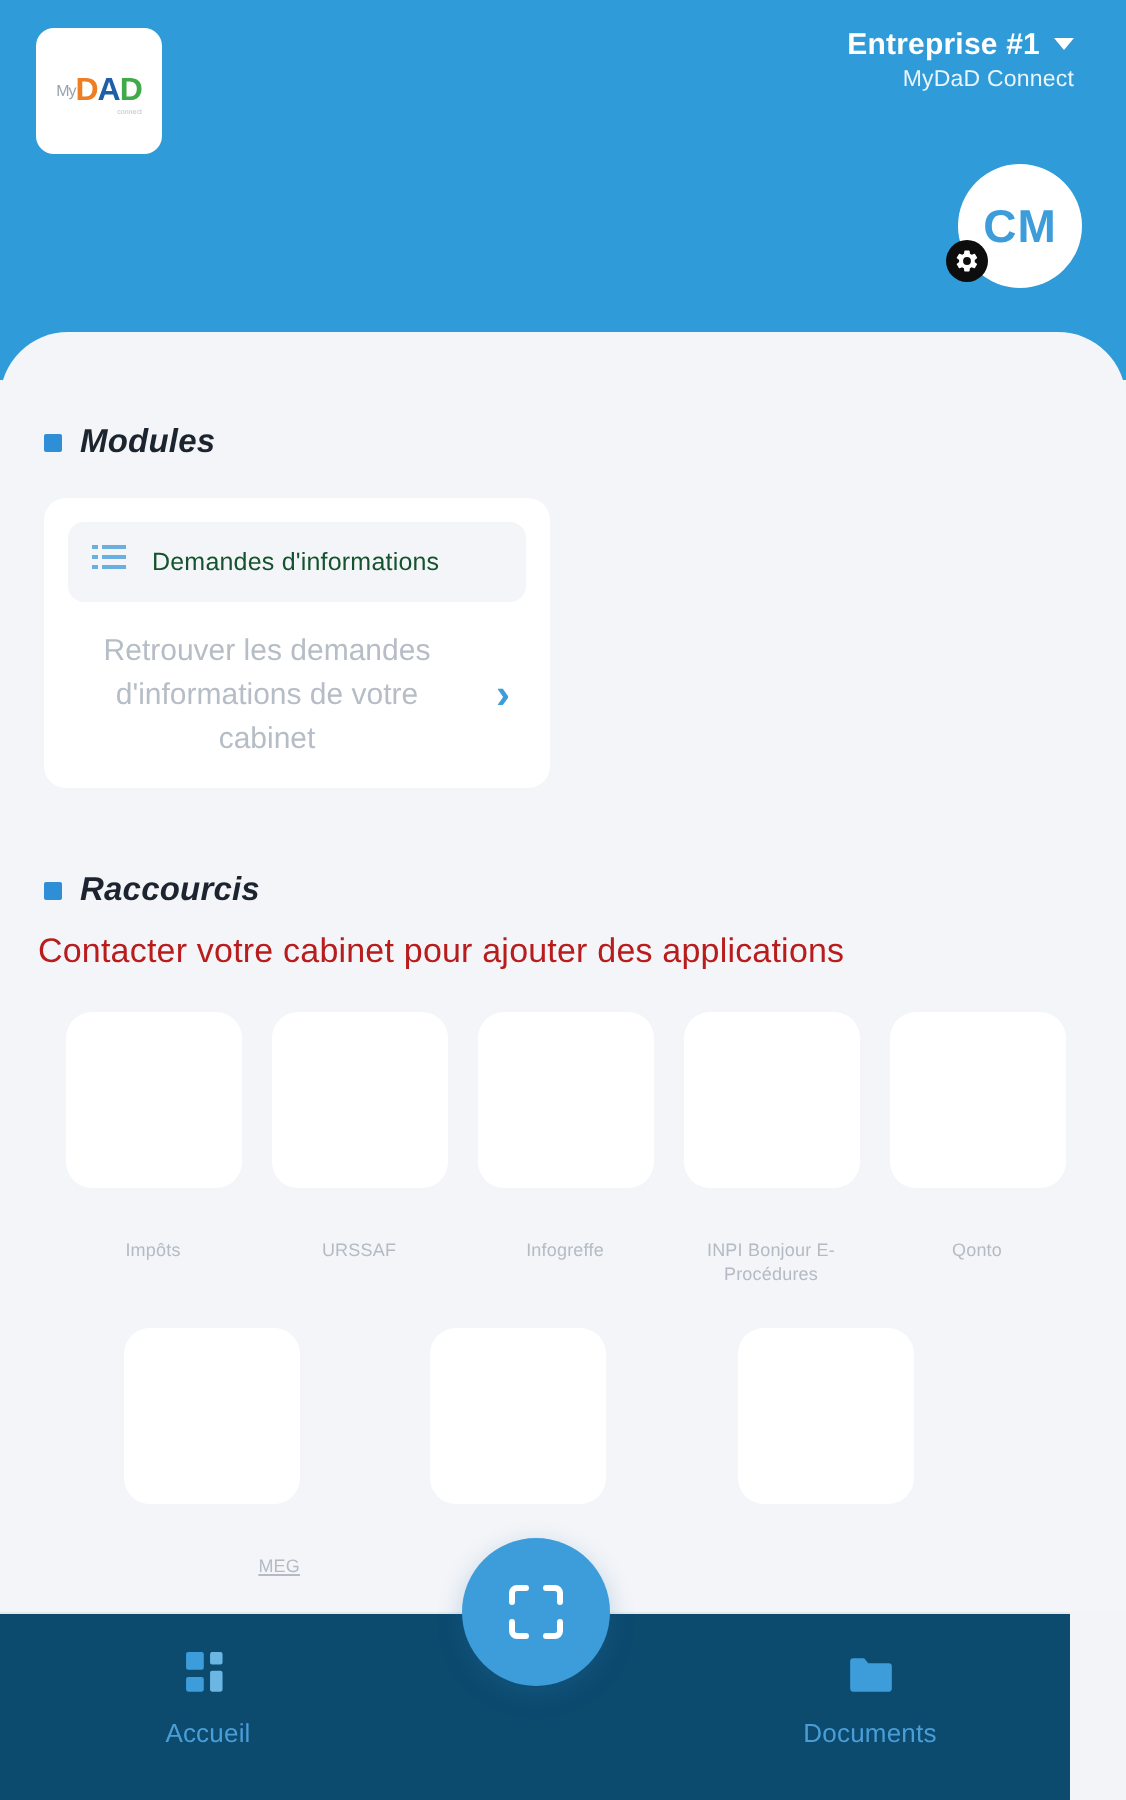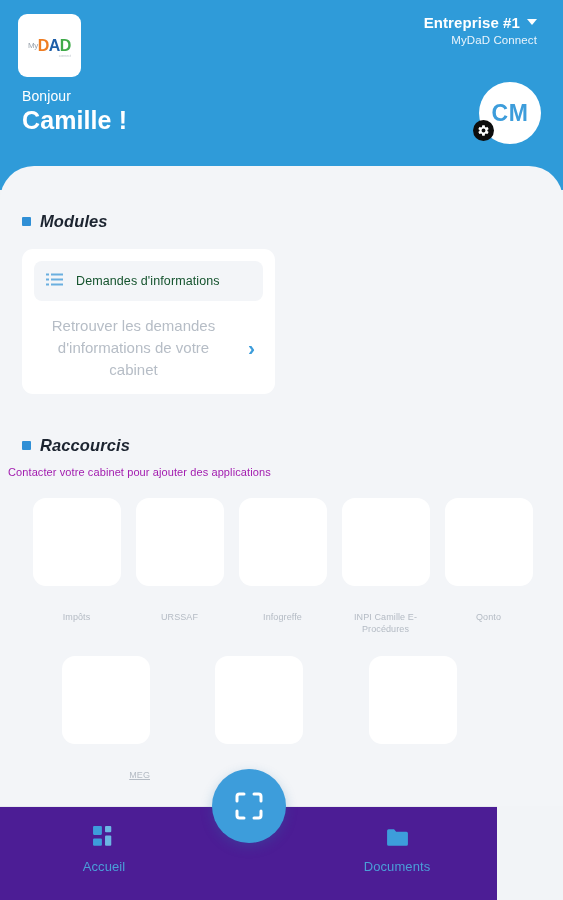--- a/index.html
+++ b/index.html
@@ -229,23 +229,23 @@
     margin-right: 8px;
     color: #3d9ddb;
     font-size: 21px;
     font-weight: bold;
     line-height: 1;
   }
 
   #raccourcis-head { margin-top: 42px; }
 
   .raccourcis-sub {
-    margin: 11px 0 0 8px;
-    color: #a21caf;
-    font-size: 11px;
+    margin: 11px 0 0 19px;
+    color: #b91c1c;
+    font-size: 17px;
     letter-spacing: 0.1px;
   }
 
   .apps-grid {
     margin: 20px 0 0 25px;
     width: 515px;
     display: flex;
     flex-wrap: wrap;
   }
   .app-cell {
@@ -285,23 +285,23 @@
     text-align: right;
     width: 88px;
     text-decoration: underline;
   }
 
   
   .bottom-nav {
     position: absolute;
     left: 0;
     bottom: 0;
-    width: 497px;
+    width: 535px;
     height: 94px;
-    background: #4c1d95;
+    background: #0c4a6e;
     border-top: 1px solid #e6eaee;
   }
   .nav-item {
     position: absolute;
     top: 18px;
     display: flex;
     flex-direction: column;
     align-items: center;
     gap: 9px;
     width: 120px;
@@ -344,24 +344,20 @@
     </div>
 
     <div class="company-block">
       <div class="company-row">
         <span class="company-name">Entreprise #1</span>
         <span class="chevron-down"></span>
       </div>
       <div class="company-sub">MyDaD Connect</div>
     </div>
 
-    <div class="greet">
-      <div class="greet-hello">Bonjour</div>
-      <div class="greet-name">Camille !</div>
-    </div>
 
     <div class="avatar-wrap">
       <div class="avatar">CM</div>
       <div class="gear-badge">
         <svg width="13" height="13" viewBox="0 0 24 24">
           <path fill="#ffffff" d="M19.14 12.94a7.4 7.4 0 0 0 .06-.94 7.4 7.4 0 0 0-.06-.94l2.03-1.58a.5.5 0 0 0 .12-.62l-1.92-3.32a.5.5 0 0 0-.6-.22l-2.39.96a7.3 7.3 0 0 0-1.62-.94l-.36-2.54a.5.5 0 0 0-.5-.42h-3.84a.5.5 0 0 0-.5.42l-.36 2.54c-.58.24-1.12.56-1.62.94l-2.39-.96a.5.5 0 0 0-.6.22L2.6 8.86a.5.5 0 0 0 .12.62l2.03 1.58c-.04.31-.06.63-.06.94 0 .31.02.63.06.94L2.72 14.52a.5.5 0 0 0-.12.62l1.92 3.32c.13.22.39.31.6.22l2.39-.96c.5.38 1.04.7 1.62.94l.36 2.54c.04.24.25.42.5.42h3.84c.25 0 .46-.18.5-.42l.36-2.54c.58-.24 1.12-.56 1.62-.94l2.39.96c.22.09.47 0 .6-.22l1.92-3.32a.5.5 0 0 0-.12-.62l-2.03-1.58zM12 15.6A3.6 3.6 0 1 1 12 8.4a3.6 3.6 0 0 1 0 7.2z"></path>
         </svg>
       </div>
     </div>
   </div>
@@ -408,21 +404,21 @@
       <div class="app-cell">
         <div class="app-tile"></div>
         <div class="app-label">URSSAF</div>
       </div>
       <div class="app-cell">
         <div class="app-tile"></div>
         <div class="app-label">Infogreffe</div>
       </div>
       <div class="app-cell">
         <div class="app-tile"></div>
-        <div class="app-label">INPI Camille E-Procédures</div>
+        <div class="app-label">INPI Bonjour E-Procédures</div>
       </div>
       <div class="app-cell">
         <div class="app-tile"></div>
         <div class="app-label">Qonto</div>
       </div>
     </div>
 
     <div class="apps-grid-row2">
       <div class="app-cell-2">
         <div class="app-tile"></div>

